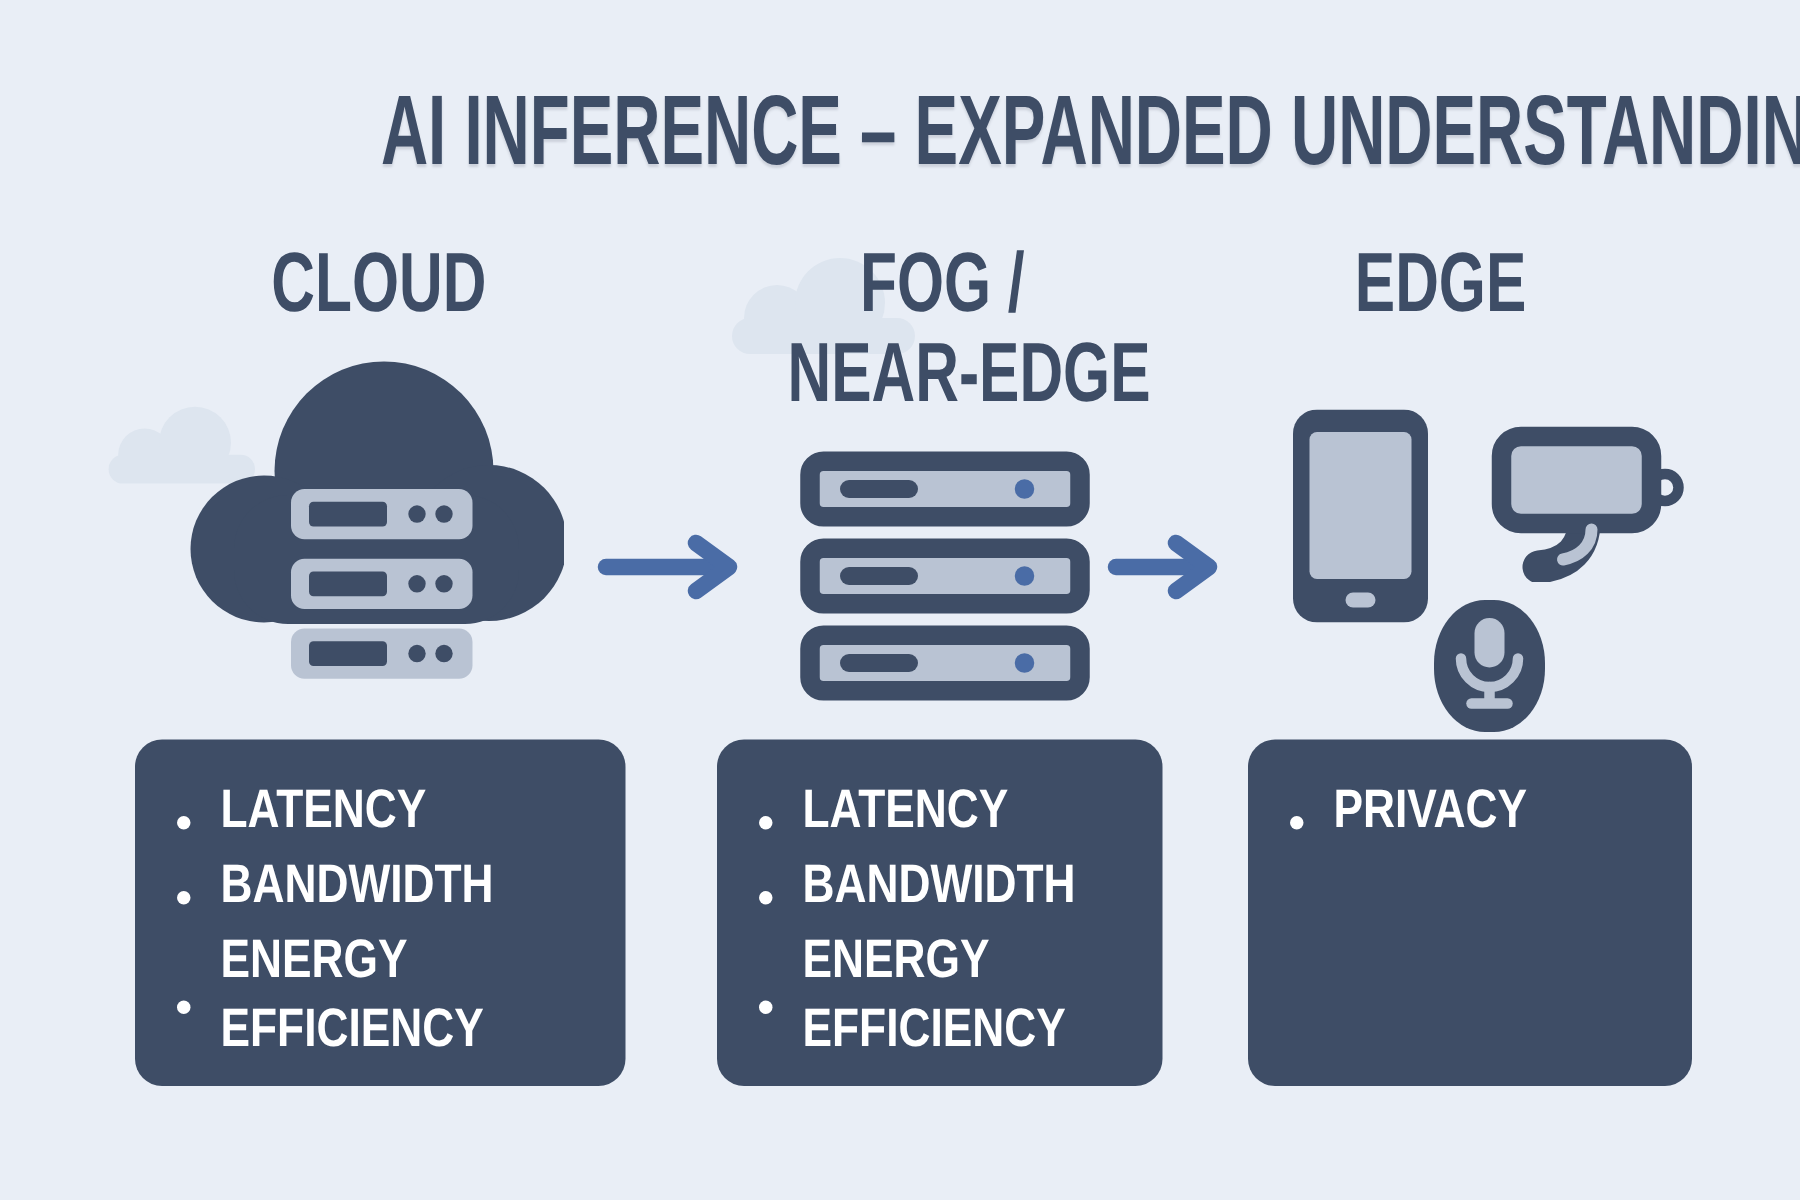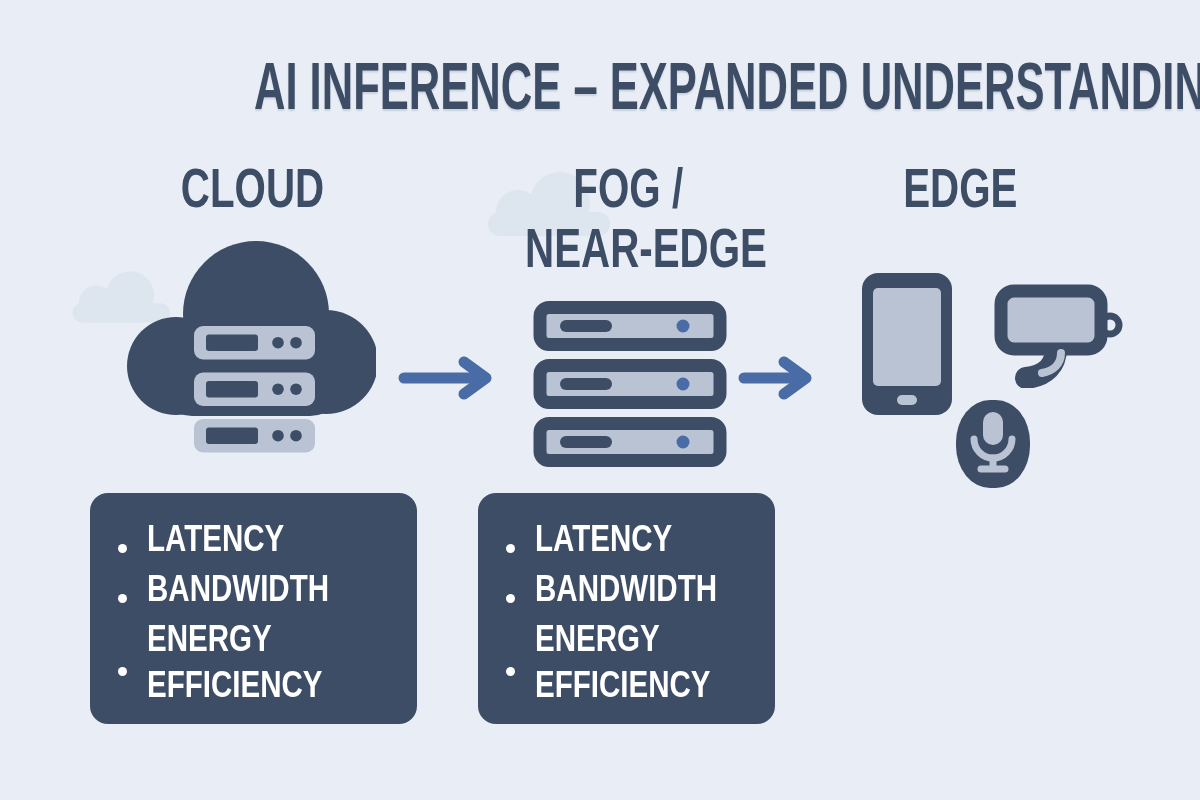--- a/index.html
+++ b/index.html
@@ -183,14 +183,22 @@
         <span class="dot"></span>
         <span class="btxt cond-l">BANDWIDTH</span>
       </li>
       <li>
         <span class="dot"></span>
         <span class="btxt cond-l">ENERGY EFFICIENCY</span>
       </li>
     </ul>
   </div>
 
+  <div class="abs card card-3">
+    <ul>
+      <li>
+        <span class="dot"></span>
+        <span class="btxt cond-l">PRIVACY</span>
+      </li>
+    </ul>
+  </div>
 
 </div>
 
 </body></html>

